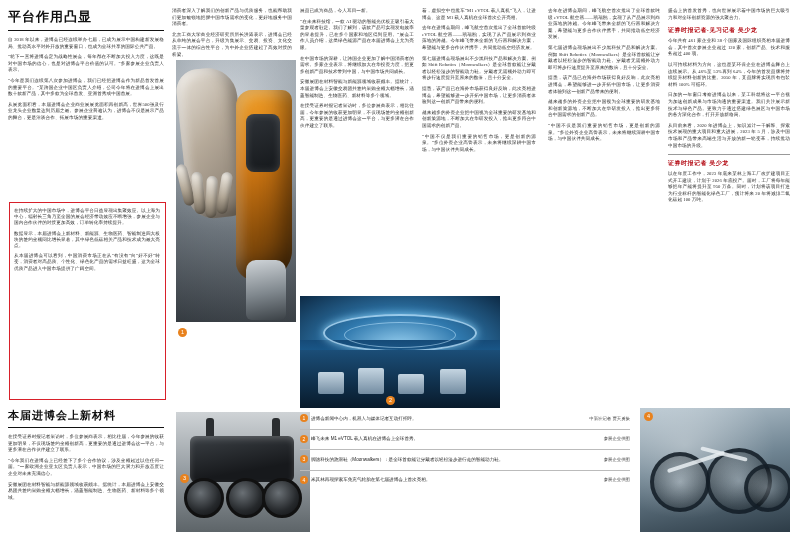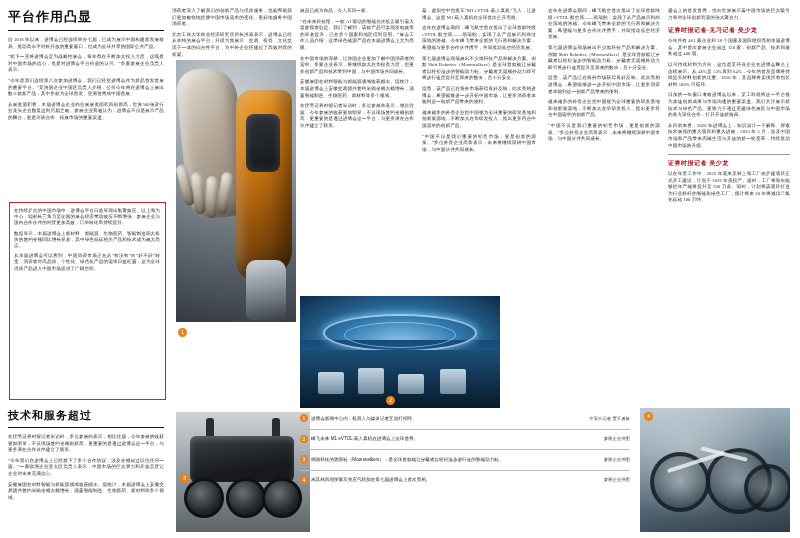--- a/index.html
+++ b/index.html
@@ -206,21 +206,21 @@
   </div>
 
   <div class="col" style="left:14px;top:208px;width:146px;">
     <div class="para tight">在持续扩大的中国市场中，进博会平台日益显现出集聚效应。以上海为中心，辐射长三角乃至全国的展会经济带动效应不断增强，参展企业与国内合作伙伴的对接更加高效，订单转化率持续提升。</div>
     <div class="para tight" style="margin-top:4px;">数据显示，本届进博会上新材料、新能源、生物医药、智能制造四大板块的签约金额同比增长显著，其中绿色低碳相关产品和技术成为最大亮点。</div>
     <div class="para tight" style="margin-top:4px;">从本届进博会可以看到，中国消费市场正在从“有没有”向“好不好”转变，消费者对高品质、个性化、绿色化产品的需求日益旺盛，这为全球优质产品进入中国市场提供了广阔空间。</div>
   </div>
   <div class="redbox" style="left:9px;top:202px;width:157px;height:198px;"></div>
 
   <div class="col" style="left:8px;top:408px;width:156px;">
-    <div class="head-mid">技术和服务超过</div>
+    <div class="head-mid">本届进博会上新材料</div>
     <div class="rule" style="margin:4px 0 6px;"></div>
     <div class="para">在接受证券时报记者采访时，多位参展商表示，相比往届，今年参展的收获更加明显，不仅现场签约金额创新高，更重要的是通过进博会这一平台，与更多潜在合作伙伴建立了联系。</div>
     <div class="para" style="margin-top:4px;">“今年我们在进博会上已经签下了多个合作协议，涉及金额超过以往任何一届。”一家欧洲企业亚太区负责人表示，中国市场的巨大潜力和开放态度让企业对未来充满信心。</div>
     <div class="para" style="margin-top:4px;">安徽展团在材料智能与新能源领域收获颇丰。据统计，本届进博会上安徽交易团共签约采购金额大幅增长，涵盖智能制造、生物医药、新材料等多个领域。</div>
   </div>
 
   <div class="col" style="left:172px;top:8px;width:120px;">
     <div class="para">消费者深入了解我们的创新产品与优质服务，也能帮助我们更加敏锐地把握中国市场需求的变化，更好地服务中国消费者。</div>
     <div class="para" style="margin-top:4px;">北京工商大学商业经济研究所所长洪涛表示，进博会已经从单纯的展会平台，升级为集展示、交易、投资、文化交流于一体的综合性平台，为中外企业搭建起了高效对接的桥梁。</div>
   </div>

